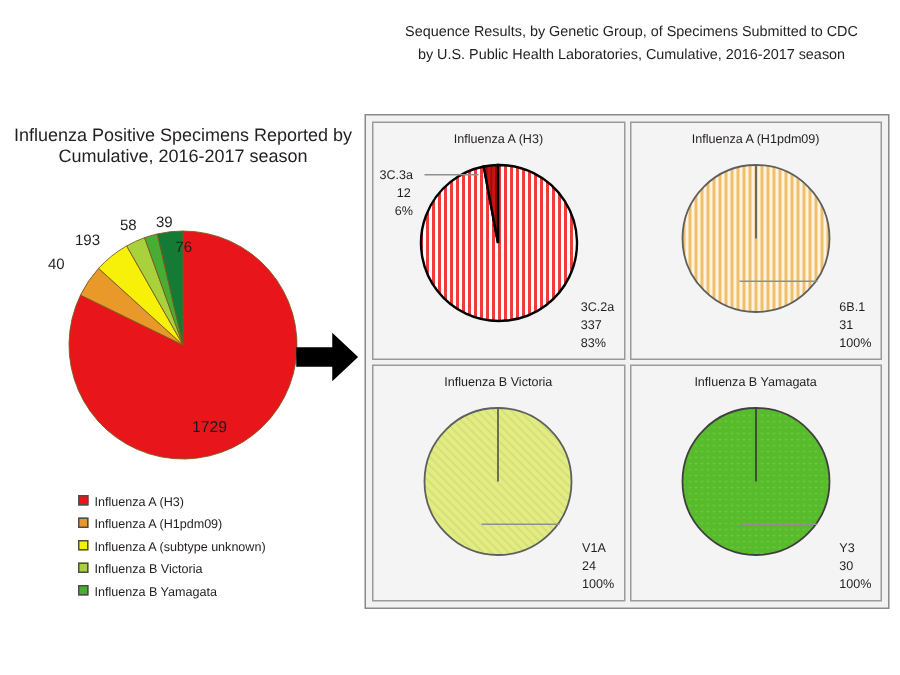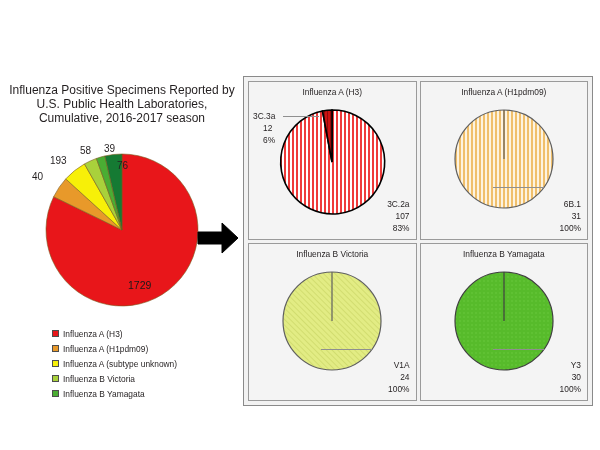--- a/index.html
+++ b/index.html
@@ -146,39 +146,42 @@
     position: absolute;
     left: 50%;
     transform: translateX(-50%);
     top: 24px;
   }
   .panel-callout {
     position: absolute;
     font-size: 8.4px;
     line-height: 12px;
     color: #231f20;
-    text-align: right;
-    white-space: nowrap;
-  }
-  .panel-callout.left-side { text-align: left; }
+    text-align: left;
+    white-space: nowrap;
+  }
+  .panel-callout.left-side { text-align: center; }
   .callout-line {
     position: absolute;
     background: #8f8f8f;
     height: 1px;
   }
 </style>
 </head>
 <body>
 
 <div class="stage">
 
+  <div class="main-title">
+    <span class="line">Sequence Results, by Genetic Group, of Specimens Submitted to CDC</span>
+    <span class="line">by U.S. Public Health Laboratories, Cumulative, 2016-2017 season</span>
+  </div>
 
   <div class="left-title">
     <span class="line">Influenza Positive Specimens Reported by</span>
-    <span class="line">U.S. Public Health Laboratories,</span>
     <span class="line">Cumulative, 2016-2017 season</span>
   </div>
 
   <div class="left-pie-wrap">
     <svg class="left-pie-svg" width="160" height="160" viewBox="0 0 160 160">
       <g id="overview-slices">
           <path d="M80,80 L80.00,4.00 A76,76 0 1 1 11.68,46.71 Z" fill="#e8161a" stroke="#7a5a1e" stroke-width="0.6"></path>
           <path d="M80,80 L11.68,46.71 A76,76 0 0 1 23.73,28.91 Z" fill="#e8992a" stroke="#7a5a1e" stroke-width="0.6"></path>
           <path d="M80,80 L23.73,28.91 A76,76 0 0 1 42.44,13.93 Z" fill="#f7f008" stroke="#7a5a1e" stroke-width="0.6"></path>
           <path d="M80,80 L42.44,13.93 A76,76 0 0 1 54.40,8.44 Z" fill="#a9d13b" stroke="#7a5a1e" stroke-width="0.6"></path>
@@ -246,21 +249,21 @@
           </svg>
         </div>
         <div class="callout-line" style="left:34px; top:34px; width:36px;"></div>
         <div class="panel-callout left-side" style="left:4px; top:28px;">
           <div>3C.3a</div>
           <div style="padding-left:10px">12</div>
           <div style="padding-left:10px">6%</div>
         </div>
         <div class="panel-callout" style="right:6px; bottom:5px;">
           <div>3C.2a</div>
-          <div>107</div>
+          <div>337</div>
           <div>83%</div>
         </div>
       </div>
 
       <div class="panel">
         <div class="panel-title">Influenza A (H1pdm09)</div>
         <div class="panel-pie">
           <svg width="106" height="106" viewBox="0 0 106 106">
             <defs>
               <pattern id="hatch-h1" patternUnits="userSpaceOnUse" width="4" height="4">

